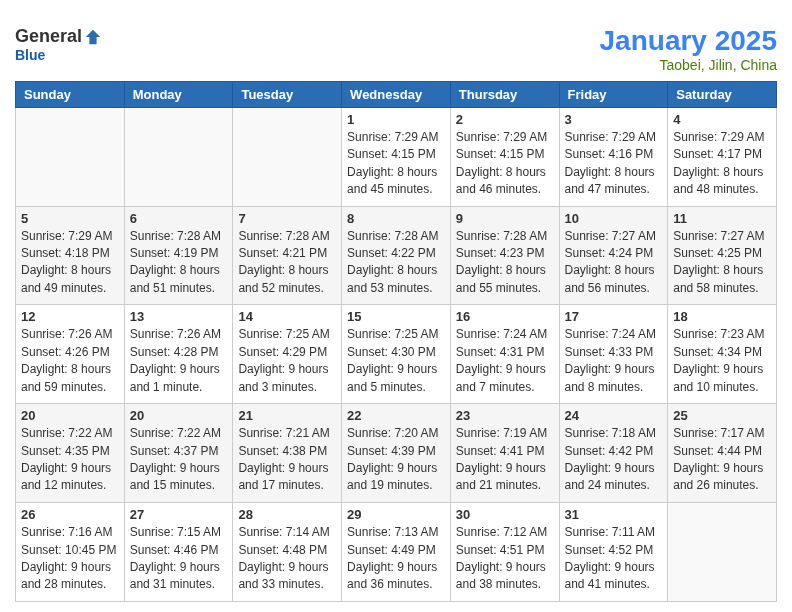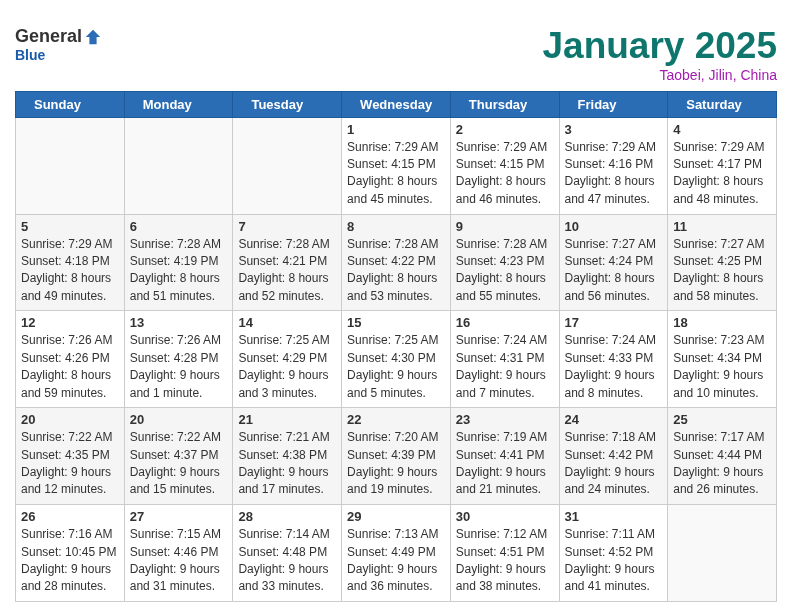--- a/index.html
+++ b/index.html
@@ -45,41 +45,41 @@
     }
     .logo-icon {
       width: 18px;
       height: 18px;
       margin-left: 2px;
     }
     .title-section {
       text-align: right;
     }
     .month-title {
-      font-size: 37px;
-      font-weight: bold;
-      color: #0f766e;
+      font-size: 28px;
+      font-weight: bold;
+      color: #3b82f6;
       line-height: 1.1;
     }
     .location {
       font-size: 14px;
-      color: #a21caf;
+      color: #4d7c0f;
     }
     .calendar {
       flex: 1;
       border: 1px solid #ccc;
       border-collapse: collapse;
       width: 100%;
       table-layout: fixed;
     }
     .calendar th {
       background-color: #2a6db5;
       color: white;
       text-align: left;
-      padding: 5px 18px;
+      padding: 5px 8px;
       font-size: 13px;
       font-weight: bold;
       border: 1px solid #1e5a9a;
     }
     .calendar td {
       border: 1px solid #ccc;
       vertical-align: top;
       padding: 4px 5px;
       font-size: 10.5px;
       color: #333;

